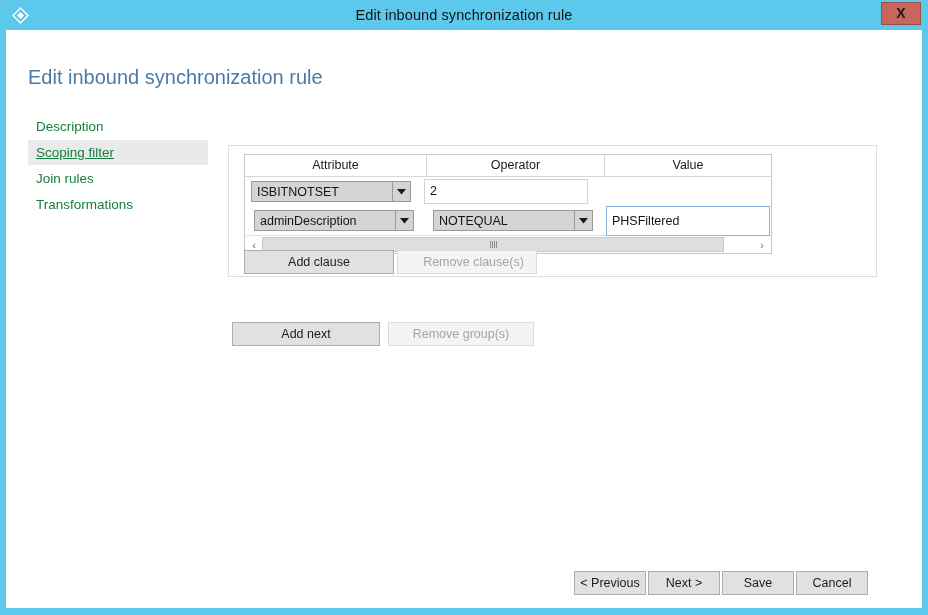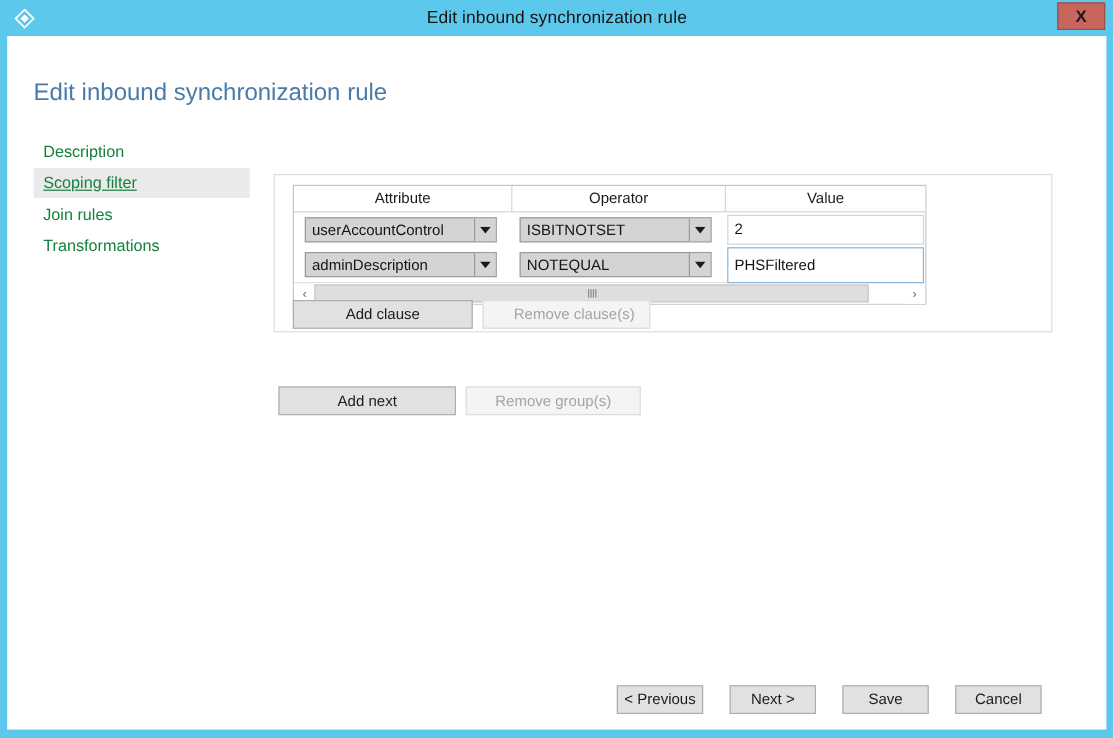--- a/index.html
+++ b/index.html
@@ -299,21 +299,21 @@
     border-color: #dcdcdc;
     color: #a4a4a4;
     cursor: default;
   }
 
   .clause-buttons {
     position: absolute;
     left: 15px;
     top: 104px;
     display: flex;
-    gap: 8px;
+    gap: 3px;
   }
   .btn-add-clause { width: 150px; height: 24px; }
   .btn-remove-clause { width: 140px; height: 24px; padding-left: 13px; }
 
   .group-buttons {
     position: absolute;
     left: 226px;
     top: 292px;
     display: flex;
     gap: 8px;
@@ -321,21 +321,21 @@
   .btn-add-group { width: 148px; height: 24px; }
   .btn-remove-group { width: 146px; height: 24px; }
 
   .footer-buttons {
     position: absolute;
     left: 0;
     top: 541px;
     width: 916px;
     display: flex;
     justify-content: flex-end;
-    gap: 22px;
+    gap: 2px;
     padding-right: 54px;
     box-sizing: border-box;
   }
   .footer-buttons .btn { width: 72px; height: 24px; }
 </style>
 </head>
 <body>
 
 <div class="window">
 
@@ -374,30 +374,20 @@
 
       <div class="clause-grid">
 
         <div class="grid-header">
           <div class="col col-attr">Attribute</div>
           <div class="col col-oper">Operator</div>
           <div class="col col-value">Value</div>
         </div>
 
         <div class="grid-row">
-          <div class="cell cell-attr">
-            <div class="combo">
-              <span class="combo-text">userAccountControl</span>
-              <span class="combo-arrow">
-                <svg width="9" height="6" viewBox="0 0 9 6">
-                    <polygon points="0,0 9,0 4.5,5.5" fill="#1a1a1a"></polygon>
-                  </svg>
-              </span>
-            </div>
-          </div>
           <div class="cell cell-oper">
             <div class="combo">
               <span class="combo-text">ISBITNOTSET</span>
               <span class="combo-arrow">
                 <svg width="9" height="6" viewBox="0 0 9 6">
                     <polygon points="0,0 9,0 4.5,5.5" fill="#1a1a1a"></polygon>
                   </svg>
               </span>
             </div>
           </div>

